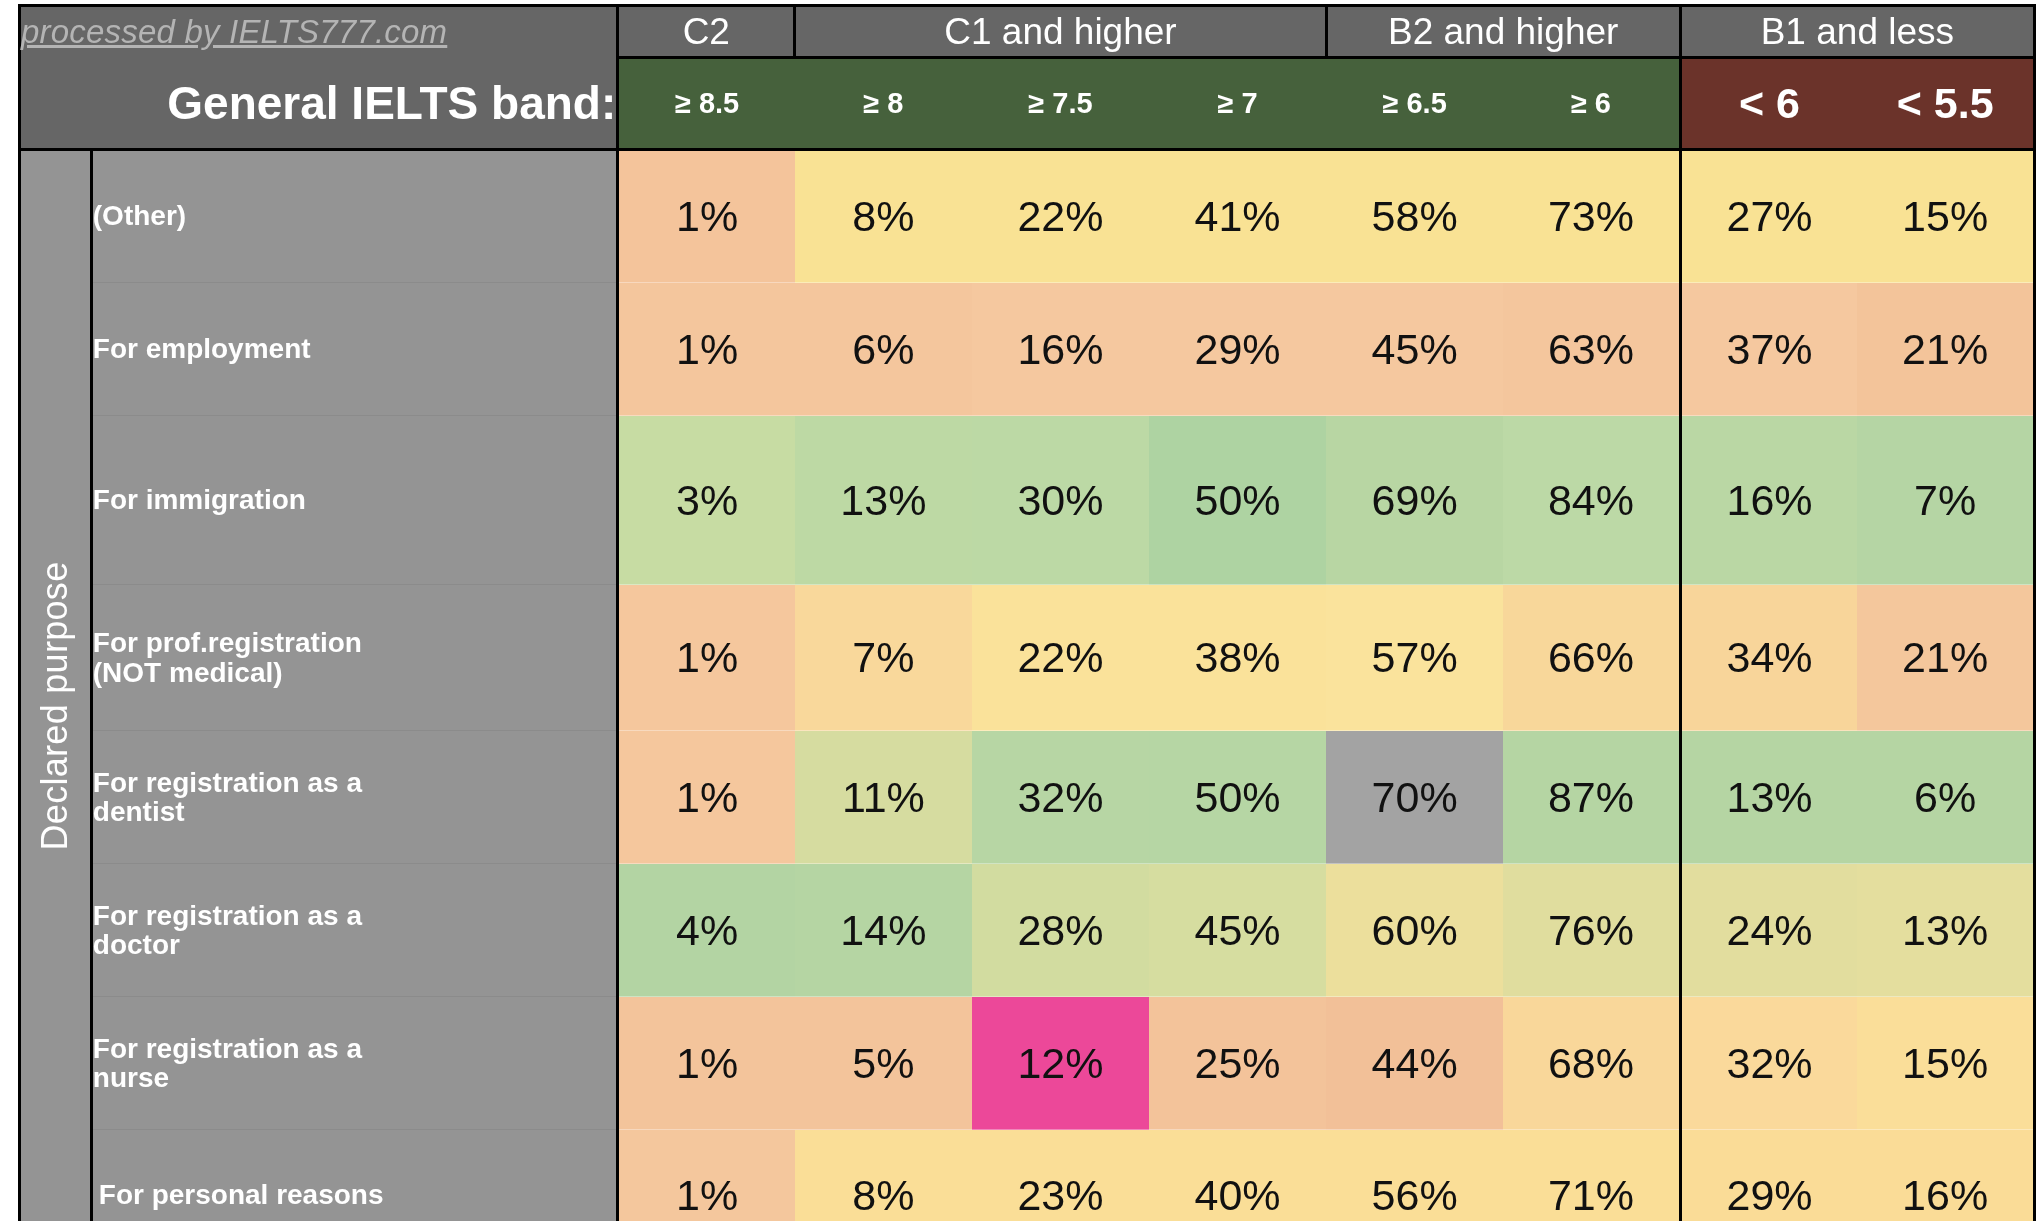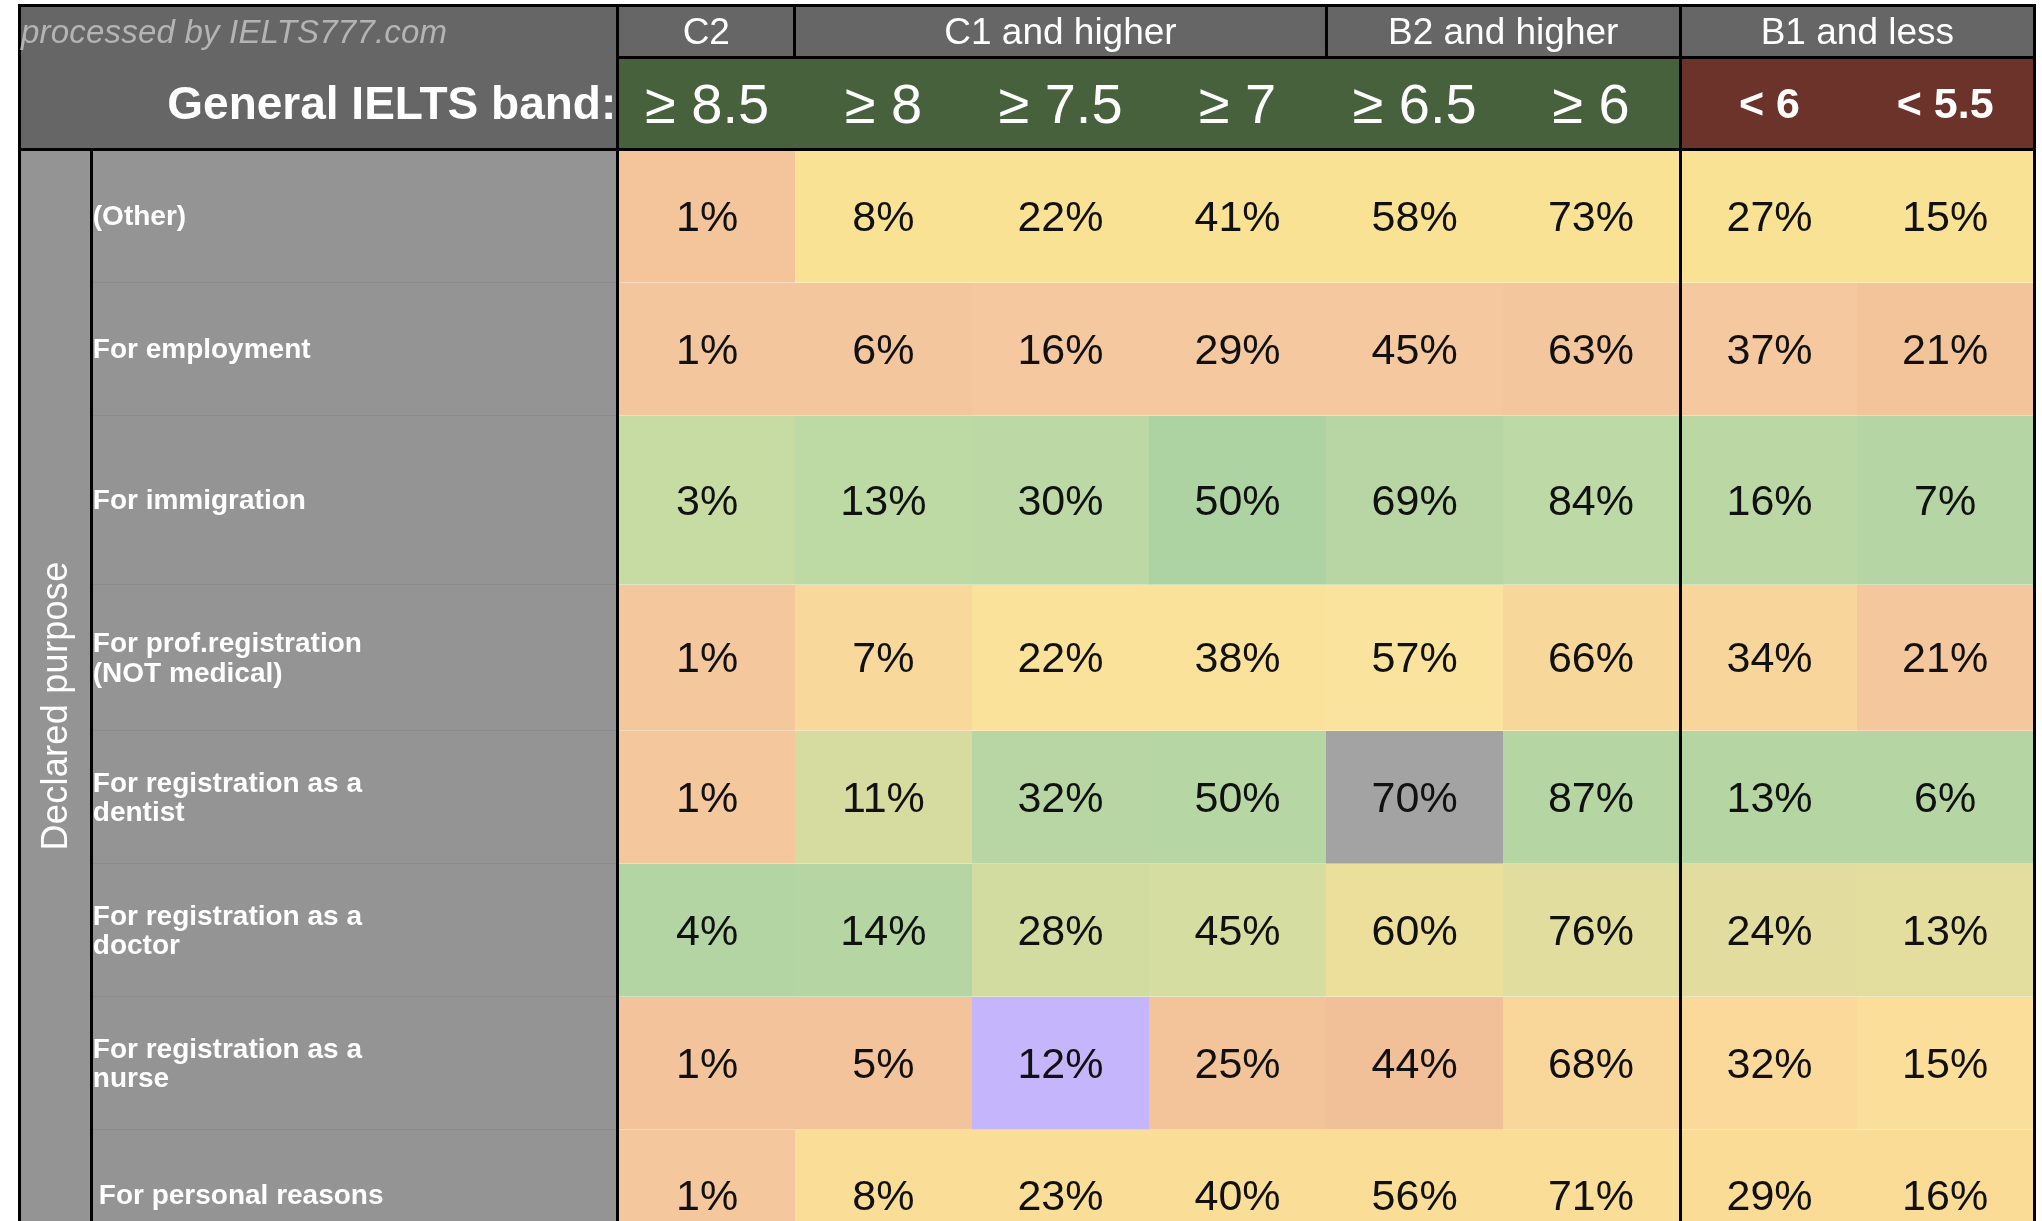--- a/index.html
+++ b/index.html
@@ -56,41 +56,42 @@
     background: #666666;
     border: 3px solid #000000;
     border-bottom: none;
     color: #b4b4b4;
     font-style: italic;
     font-size: 33px;
     text-align: left;
     padding-left: 34px;
     height: 50px;
     letter-spacing: 0.2px;
+    text-decoration: underline;
   }
 
   
   .title-cell {
     background: #666666;
     color: #ffffff;
     font-size: 46px;
     font-weight: bold;
     text-align: right;
     padding-right: 22px;
     border-left: 3px solid #000000;
     border-right: 3px solid #000000;
     border-bottom: 3px solid #000000;
     border-top: none;
   }
 
   .band-good {
     background: #46613c;
     color: #ffffff;
-    font-size: 56px;
-    font-weight: normal;
+    font-size: 29px;
+    font-weight: bold;
     text-align: center;
     border-top: 3px solid #000000;
     border-bottom: 3px solid #000000;
   }
   .band-good.first { border-left: 3px solid #000000; }
   .band-good.lastgood { border-right: 3px solid #000000; }
 
   .band-bad {
     background: #6b332a;
     color: #ffffff;
@@ -273,21 +274,21 @@
           <td class="cell" style="background: rgb(226, 221, 158);">24%</td>
           <td class="cell lastbad" style="background: rgb(228, 222, 158);">13%</td>
         </tr>
         <tr style="height: 133px;">
           <td class="rowlabel lbl-2line">
             <div>For registration as a</div>
             <div>nurse</div>
           </td>
           <td class="cell firstcol" style="background: rgb(243, 196, 155);">1%</td>
           <td class="cell" style="background: rgb(243, 196, 155);">5%</td>
-          <td class="cell" style="background: #c4b5fd;">12%</td>
+          <td class="cell" style="background: #ec4899;">12%</td>
           <td class="cell" style="background: rgb(243, 195, 154);">25%</td>
           <td class="cell" style="background: rgb(242, 192, 152);">44%</td>
           <td class="cell lastgood" style="background: rgb(249, 215, 154);">68%</td>
           <td class="cell" style="background: rgb(250, 217, 155);">32%</td>
           <td class="cell lastbad" style="background: rgb(250, 222, 153);">15%</td>
         </tr>
         <tr style="height: 133px;">
           <td class="rowlabel lastrow">
             <div>For personal reasons</div>
           </td>

